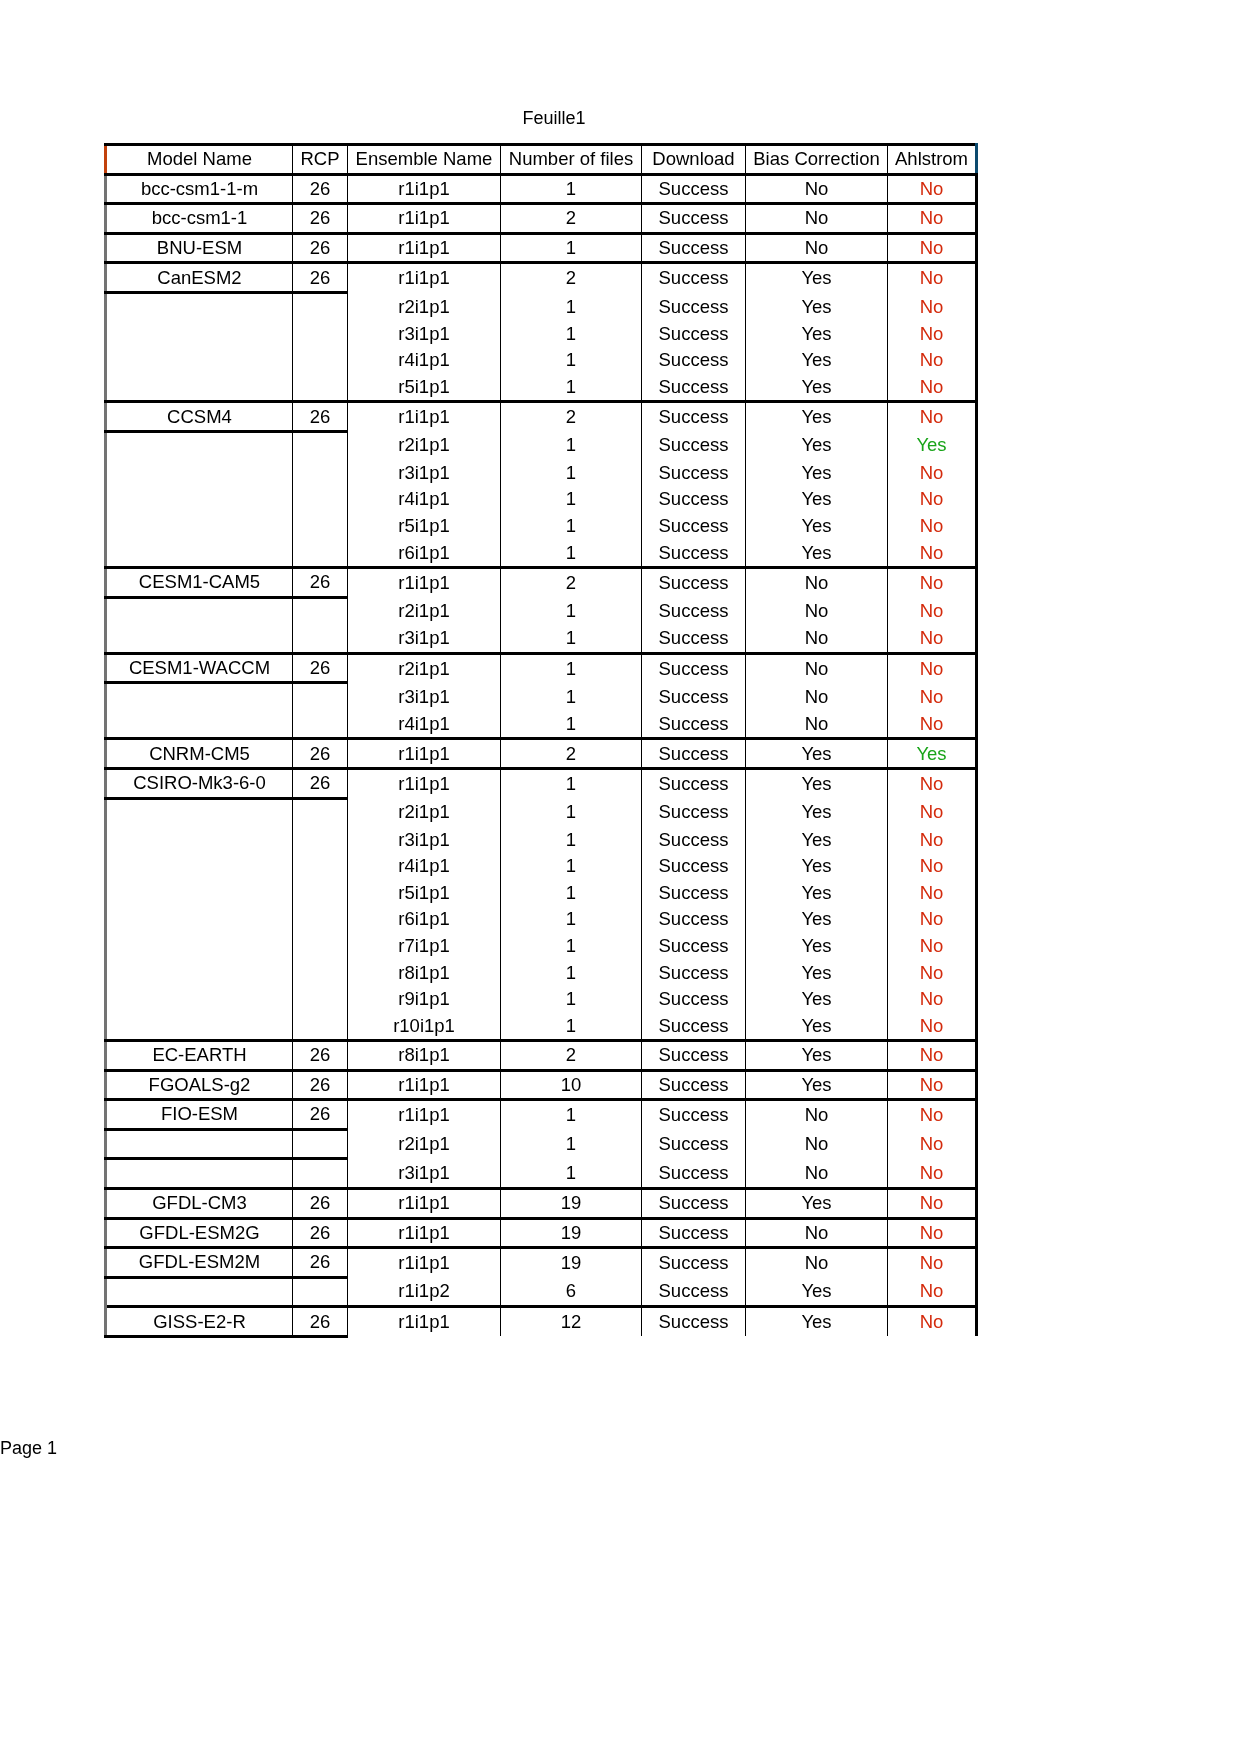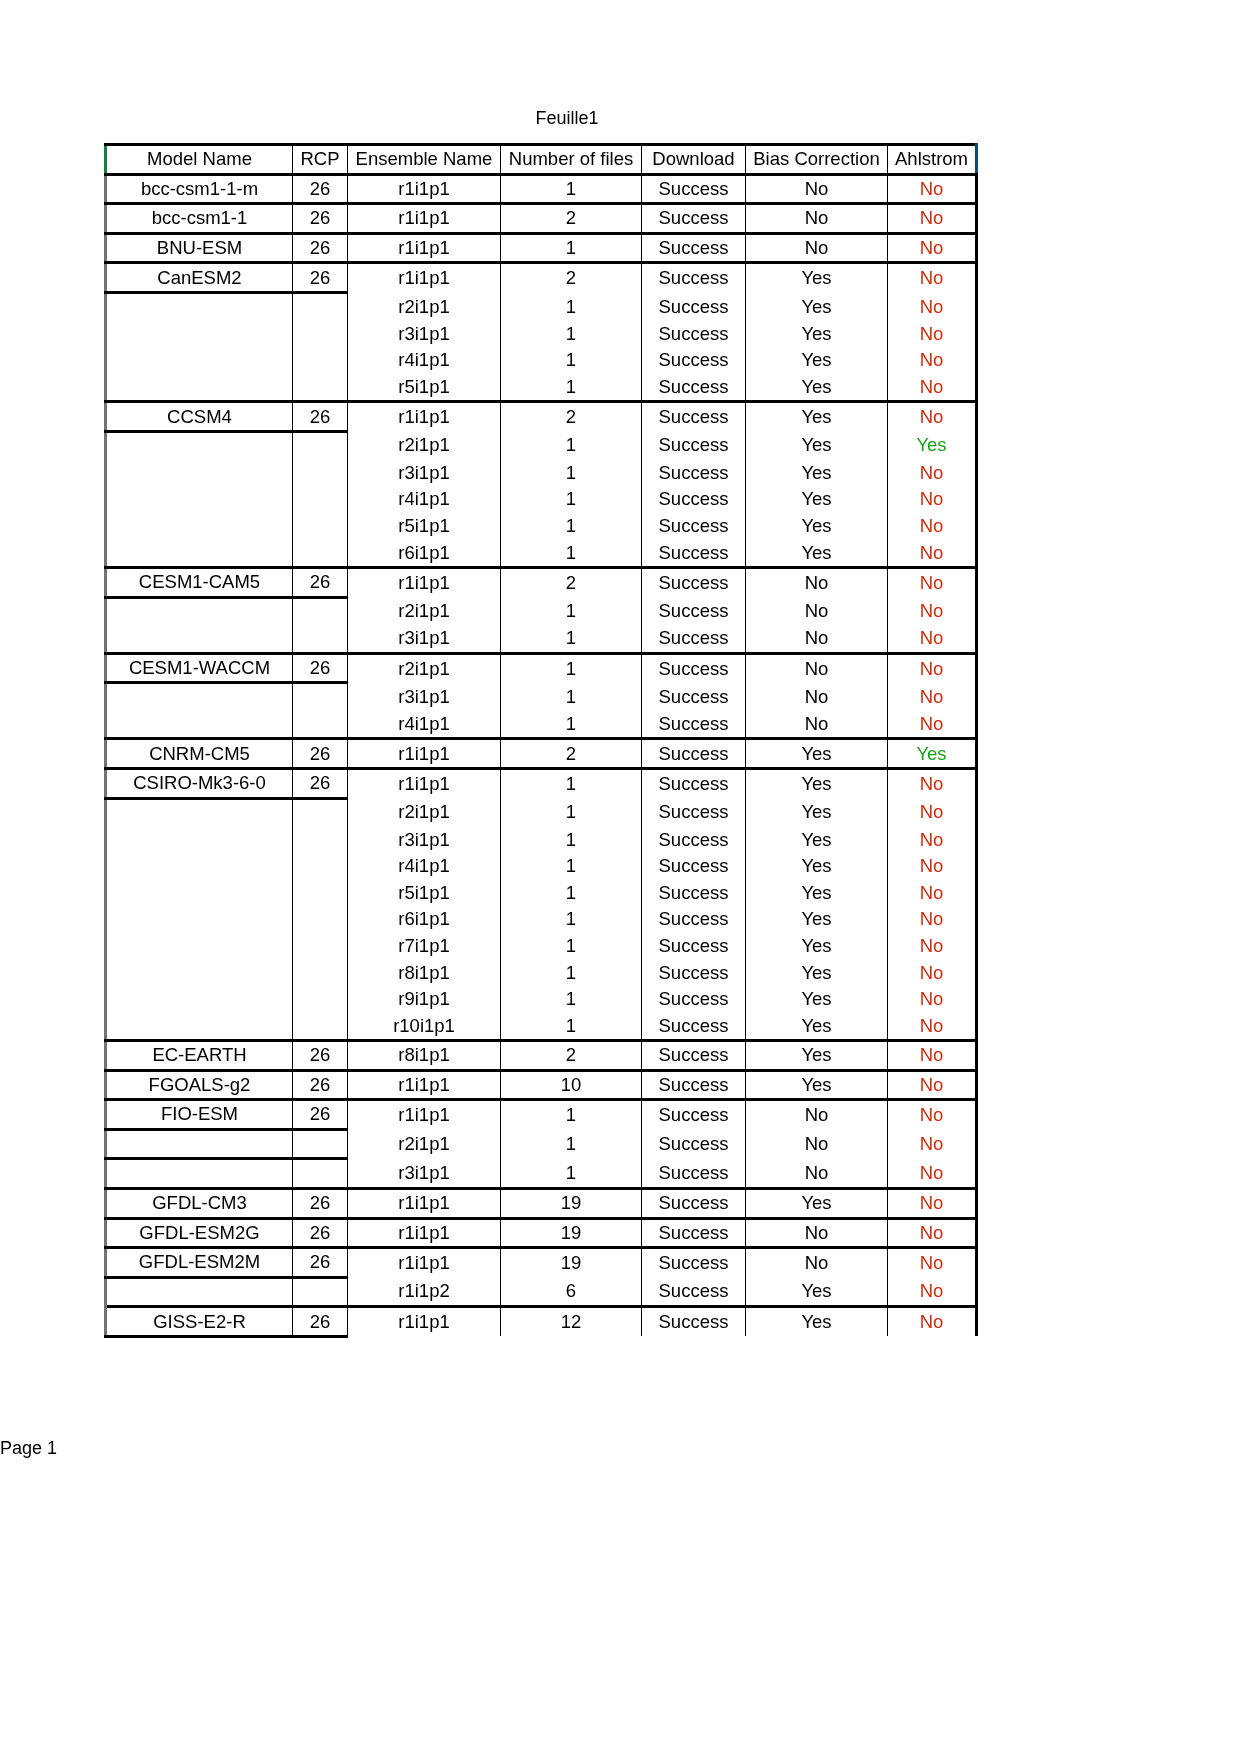--- a/index.html
+++ b/index.html
@@ -1,24 +1,24 @@
 <!DOCTYPE html>
 <html><head>
 <meta charset="utf-8">
 <style>
   html, body { margin: 0; padding: 0; background: #ffffff; }
   body { width: 1241px; height: 1754px; position: relative; font-family: "Liberation Sans", sans-serif; color: #000; }
-  .sheet-title { position: absolute; top: 108px; left: 0; width: 1108px; text-align: center; font-size: 18px; margin-left: 13px; }
+  .sheet-title { position: absolute; top: 108px; left: 0; width: 1108px; text-align: center; font-size: 18px; }
   .page-footer { position: absolute; top: 1438px; left: 0; width: 1108px; font-size: 18px; }
   table.grid { position: absolute; top: 143px; left: 104px; border-collapse: collapse; table-layout: fixed; font-size: 18.5px; }
   table.grid td, table.grid th { height: 26.6px; padding: 0; text-align: center; font-weight: normal; white-space: nowrap; line-height: 26px; }
   col.c1 { width: 187px; } col.c2 { width: 55px; } col.c3 { width: 153px; } col.c4 { width: 141px; }
   col.c5 { width: 104px; } col.c6 { width: 142px; } col.c7 { width: 89px; }
   th { border: 1.5px solid #000; }
-  th.first { border-left: 3px solid #15803d; }
+  th.first { border-left: 3px solid #c2410c; }
   th.last { border-right: 3px solid #0c4a6e; }
   thead tr th { border-top: 3px solid #000; border-bottom: 3px solid #000; }
   td { border-left: 1.5px solid #000; border-right: 1.5px solid #000; }
   td.c-model { border-left: 3px solid #737373; margin-top: 24px; }
   td.c-ahl { border-right: 3px solid #000; }
   tr.group-start td { border-top: 3px solid #000; }
   td.lhead { border-bottom: 3px solid #000; }
   td.lbox { border-bottom: 3px solid #000; }
   tr.last-row td.c-model, tr.last-row td.c-rcp { border-bottom: 3px solid #000; }
   .no { color: #d42a0c; }

